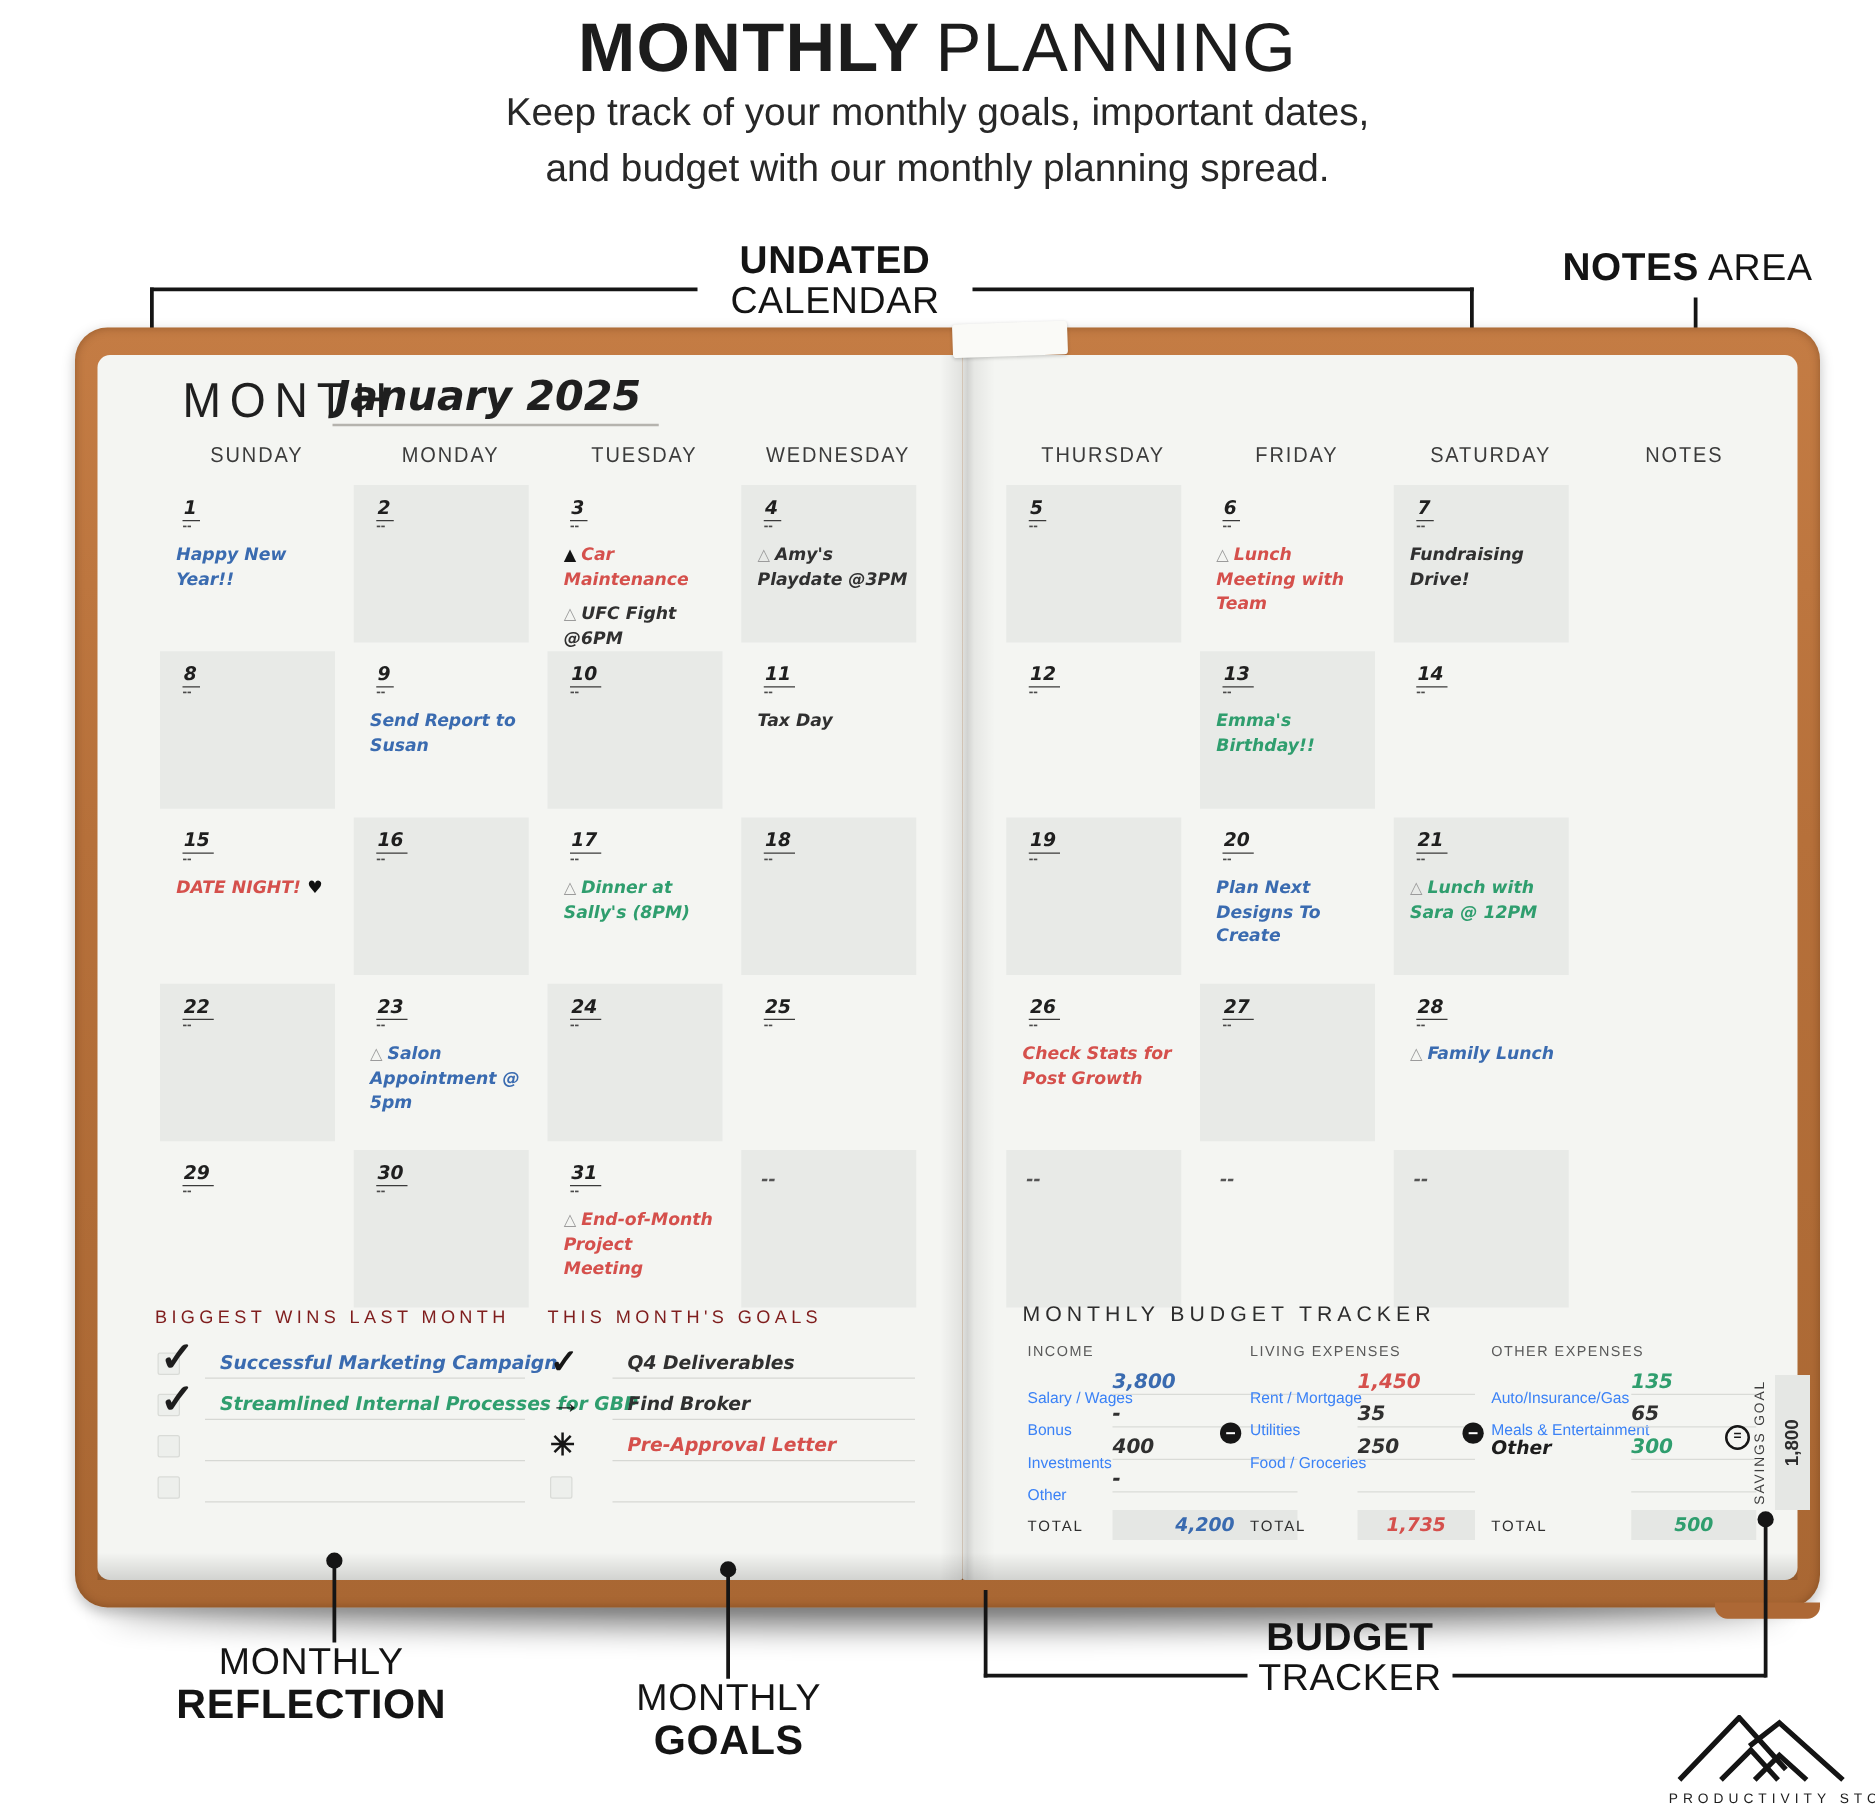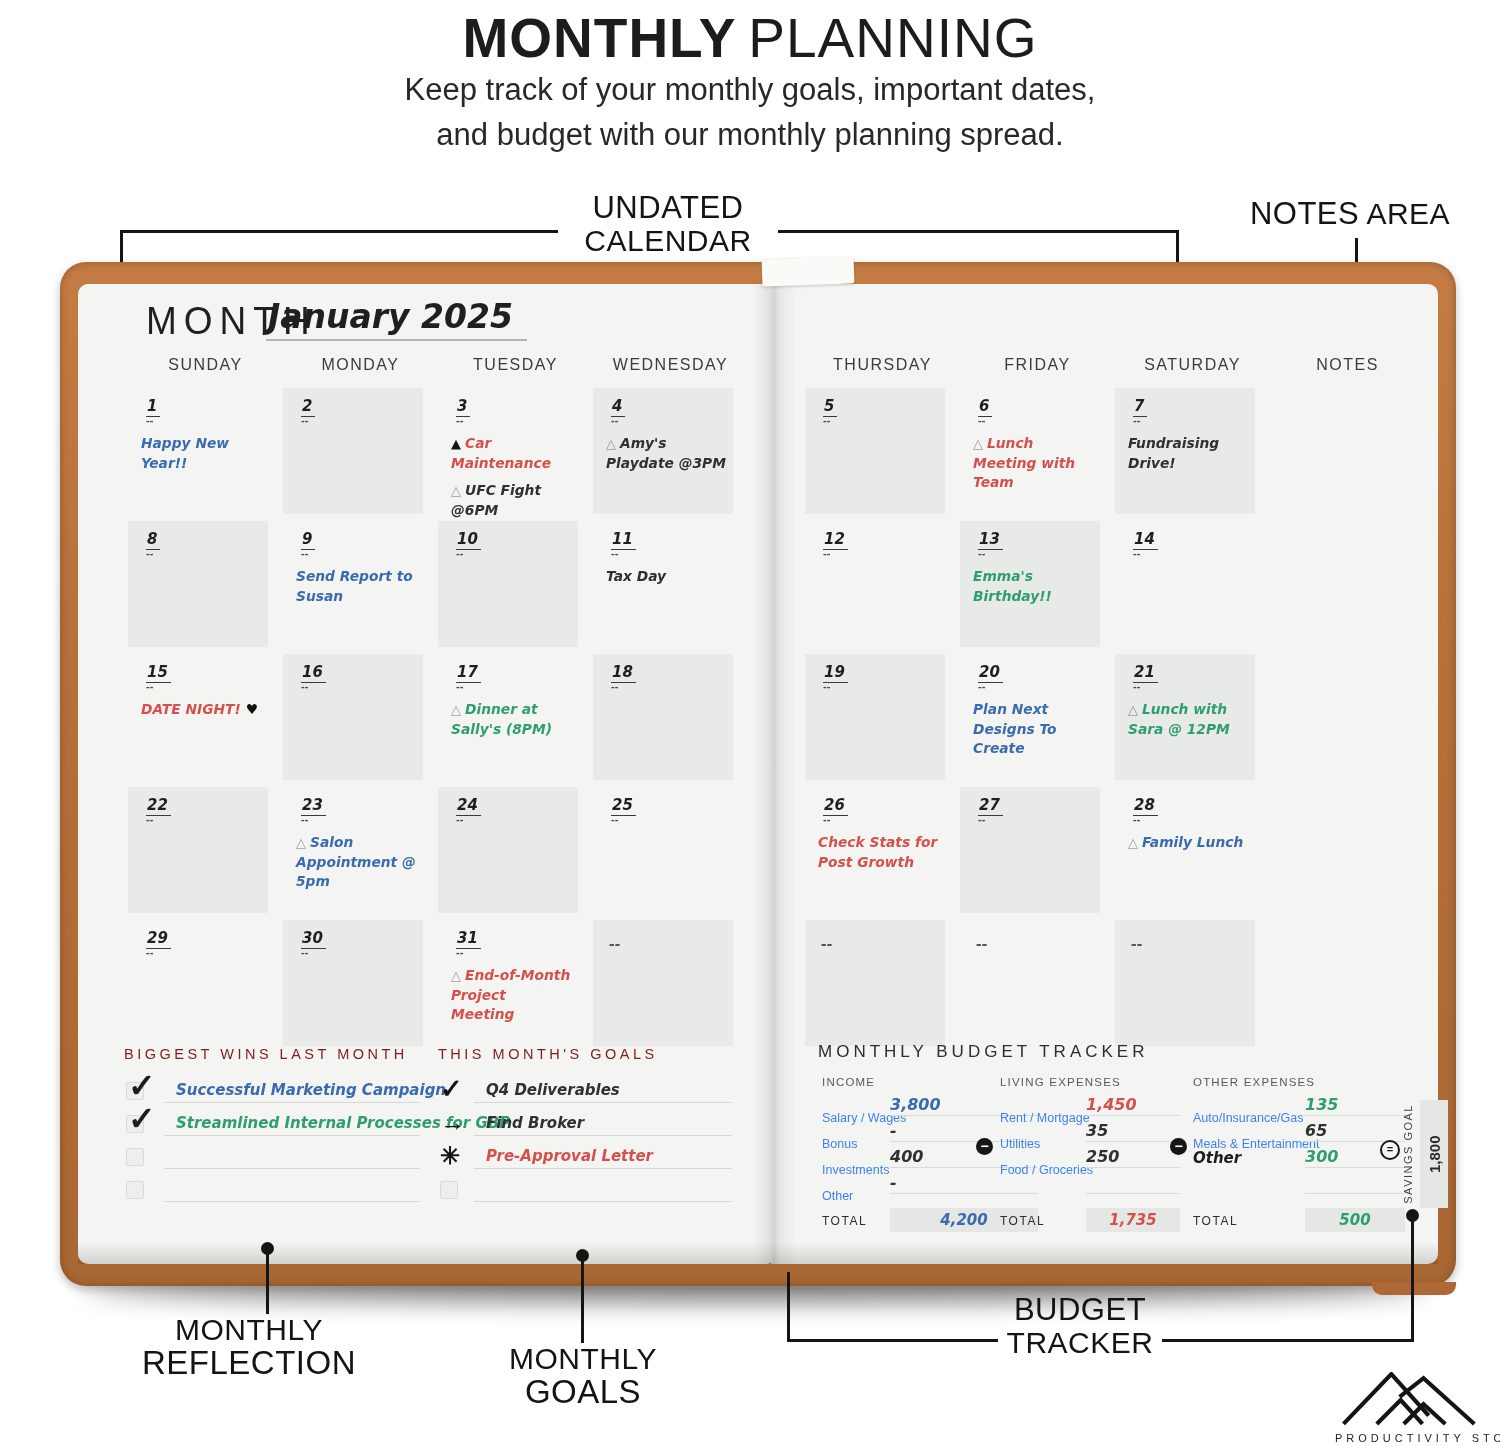--- a/index.html
+++ b/index.html
@@ -13,21 +13,21 @@
   .main-title{left:0;top:6px;width:100%;text-align:center;font-size:55px;letter-spacing:1px;color:#1c1c1c;}
   .main-title .t-bold{font-weight:800;}
   .main-title .t-light{font-weight:300;margin-left:12px;}
   .subtitle{left:0;width:100%;text-align:center;font-size:31px;font-weight:400;color:#282828;}
   .sub1{top:72px;} .sub2{top:117px;}
 
   
   .co-line{background:#151515;}
   .co-dot{width:13px;height:13px;border-radius:50%;background:#151515;}
   .co-label{text-align:center;line-height:1.05;color:#141414;}
-  .co-b{font-weight:400;font-size:31px;letter-spacing:.5px;}
+  .co-b{font-weight:700;font-size:31px;letter-spacing:.5px;}
   .co-l{font-weight:300;font-size:30px;letter-spacing:.5px;}
   .co-inline .co-b,.co-inline .co-l{display:inline;}
 
   
   .floor-shadow{left:85px;top:1276px;width:1340px;height:26px;background:#000;opacity:.5;filter:blur(12px);border-radius:50%;}
   .cover{left:60px;top:262px;width:1396px;height:1024px;border-radius:26px;
          background:linear-gradient(180deg,#c47c44 0%,#b6703a 40%,#a96733 100%);
          box-shadow:0 4px 10px rgba(0,0,0,.25), inset 0 0 8px rgba(60,30,5,.35);}
   .cover-tab{left:1372px;top:1282px;width:84px;height:13px;background:#ad6835;border-radius:0 0 10px 10px;}
   .page{background:#f4f5f2;}
@@ -66,21 +66,21 @@
   .notes-col .pad{height:26px;}
 
   
   .sec-title{font-size:14.5px;letter-spacing:3.5px;color:#7f1d1d;font-weight:500;}
   .wins{left:124px;top:1046px;width:300px;} .goalsec{left:438px;top:1046px;width:298px;}
   .rows{position:relative;margin-top:13px;}
   .wl-row{position:relative;height:33px;}
   .checkbox{position:absolute;left:2px;top:7px;width:16px;height:16px;background:#edefec;border:1px solid #d9dbd7;border-radius:2px;}
   .bigcheck{position:absolute;left:4px;top:-9px;font-size:33px;font-weight:700;color:#1d1d1d;}
   .wl-line{position:absolute;left:40px;right:4px;top:0;height:27px;border-bottom:1.5px solid #d6d8d4;}
-  .goals-line{left:36px;text-align:center;}
+  .goals-line{left:52px;text-align:center;}
   .wl-text{position:absolute;left:12px;bottom:3px;font-size:15px;white-space:nowrap;font-weight:600;}
   .gmark{position:absolute;left:2px;top:-2px;font-size:27px;font-weight:700;color:#161616;font-style:normal;}
   .gmark.garrow{font-size:25px;top:0;}
   .gmark.gast{font-size:24px;top:1px;}
 
   
   .budget{left:818px;top:1042px;width:648px;height:214px;}
   .b-title{font-size:17px;letter-spacing:4px;color:#2d2d2d;font-weight:500;}
   .b-col{position:absolute;top:34px;}
   .b-col-0{left:4px;width:218px;} .b-col-1{left:182px;width:182px;} .b-col-2{left:375px;width:214px;}

